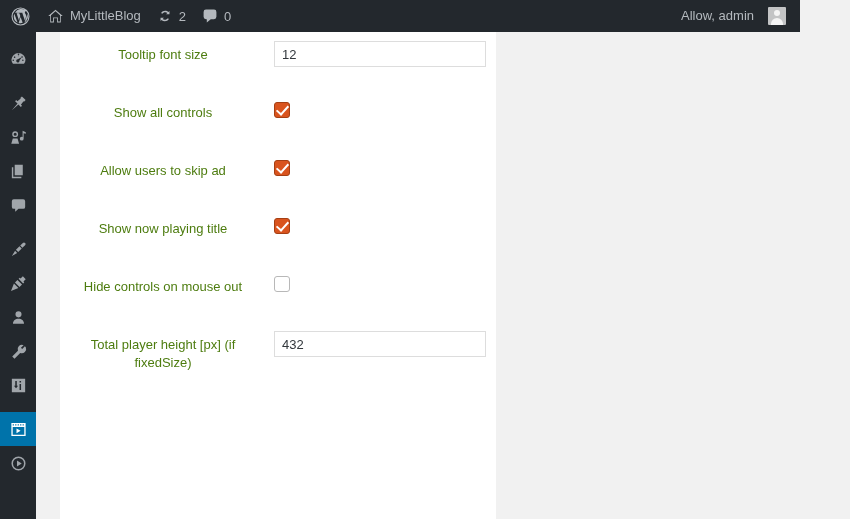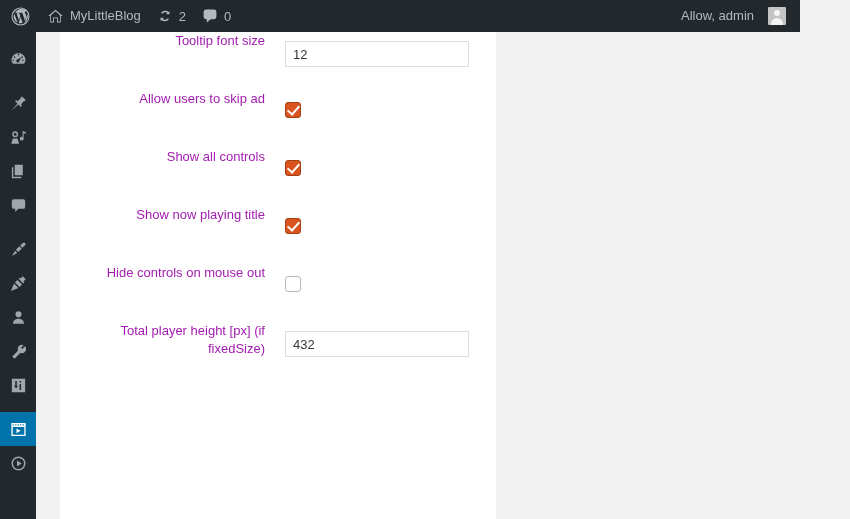--- a/index.html
+++ b/index.html
@@ -125,37 +125,37 @@
     width: 436px;
     height: 487px;
     background: #ffffff;
   }
 
   .form-table { width: 100%; border-collapse: collapse; }
 
   .form-table tr { vertical-align: top; }
 
   .form-table th {
-    text-align: right;
+    text-align: center;
     font-weight: 400;
     font-size: 13px;
     line-height: 1.4;
-    color: #a21caf;
-    padding: 0 10px 14px 12px;
+    color: #4d7c0f;
+    padding: 14px 10px 14px 12px;
     width: 215px;
   }
 
   .form-table td {
     padding: 9px 10px;
   }
 
   .row-h58 th, .row-h58 td { height: 58px; }
 
   .text-input {
-    width: 184px;
+    width: 212px;
     height: 26px;
     padding: 1px 7px;
     border: 1px solid #dddddd;
     background: #ffffff;
     color: #32373c;
     font-family: "Liberation Sans", sans-serif;
     font-size: 13px;
     line-height: 24px;
     border-radius: 0;
     outline: none;
@@ -357,28 +357,28 @@
       <tbody>
 
         <tr class="row-h58">
           <th>Tooltip font size</th>
           <td>
             <input class="text-input" type="text" value="12" style="">
           </td>
         </tr>
 
         <tr class="row-h58">
+          <th>Show all controls</th>
+          <td>
+            <input class="cb" type="checkbox" checked="" style="">
+          </td>
+        </tr>
+
+        <tr class="row-h58">
           <th>Allow users to skip ad</th>
-          <td>
-            <input class="cb" type="checkbox" checked="" style="">
-          </td>
-        </tr>
-
-        <tr class="row-h58">
-          <th>Show all controls</th>
           <td>
             <input class="cb" type="checkbox" checked="" style="">
           </td>
         </tr>
 
         <tr class="row-h58">
           <th>Show now playing title</th>
           <td>
             <input class="cb" type="checkbox" checked="" style="">
           </td>

